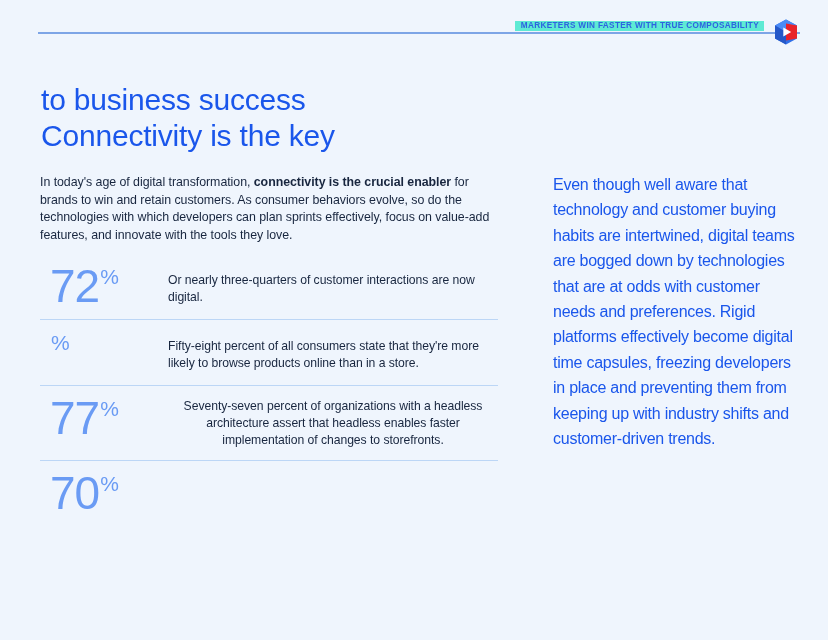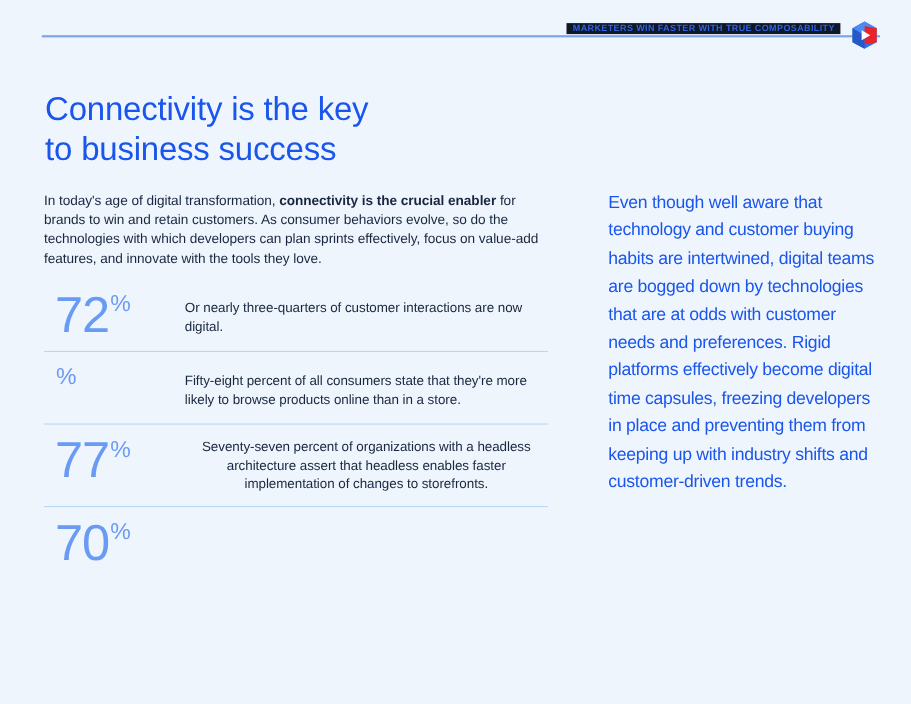--- a/index.html
+++ b/index.html
@@ -43,21 +43,21 @@
 
   .header-kicker {
     position: absolute;
     right: 36px;
     top: 11px;
     font-size: 8.2px;
     font-weight: 700;
     letter-spacing: 0.35px;
     color: #2f63e0;
     white-space: nowrap;
-    background: #0f172a;
+    background: #5eead4;
     padding: 0 5px 0 6px;
     line-height: 10px;
   }
 
   .header-logo {
     position: absolute;
     right: 0px;
     top: 8px;
     width: 28px;
     height: 28px;
@@ -175,22 +175,22 @@
         <polygon points="14,1.6 25,7.6 25,20.4 14,26.4 3,20.4 3,7.6" fill="#2f6fe8"></polygon>
         <polygon points="14,1.6 25,7.6 14,14 3,7.6" fill="#4b8bf5"></polygon>
         <polygon points="3,7.6 14,14 14,26.4 3,20.4" fill="#2558c8"></polygon>
         <polygon points="14,5.6 25,7.6 25,20.4 14,22.4" fill="#e8232a"></polygon>
         <polygon points="11.3,9.4 19.2,14 11.3,18.6" fill="#ffffff"></polygon>
       </svg>
     </div>
   </div>
 
   <h1 class="title">
+    <span class="ln">to business success</span>
     <span class="ln">Connectivity is the key</span>
-    <span class="ln">to business success</span>
   </h1>
 
   <div class="left-col">
 
     <p class="intro"><span>In today's age of digital transformation, </span><b>connectivity is the crucial enabler</b><span> for brands to win and retain customers. As consumer behaviors evolve, so do the technologies with which developers can plan sprints effectively, focus on value-add features, and innovate with the tools they love.</span></p>
 
     <div class="stats">
 
       <div class="stat-row">
         <div class="stat-figure">

